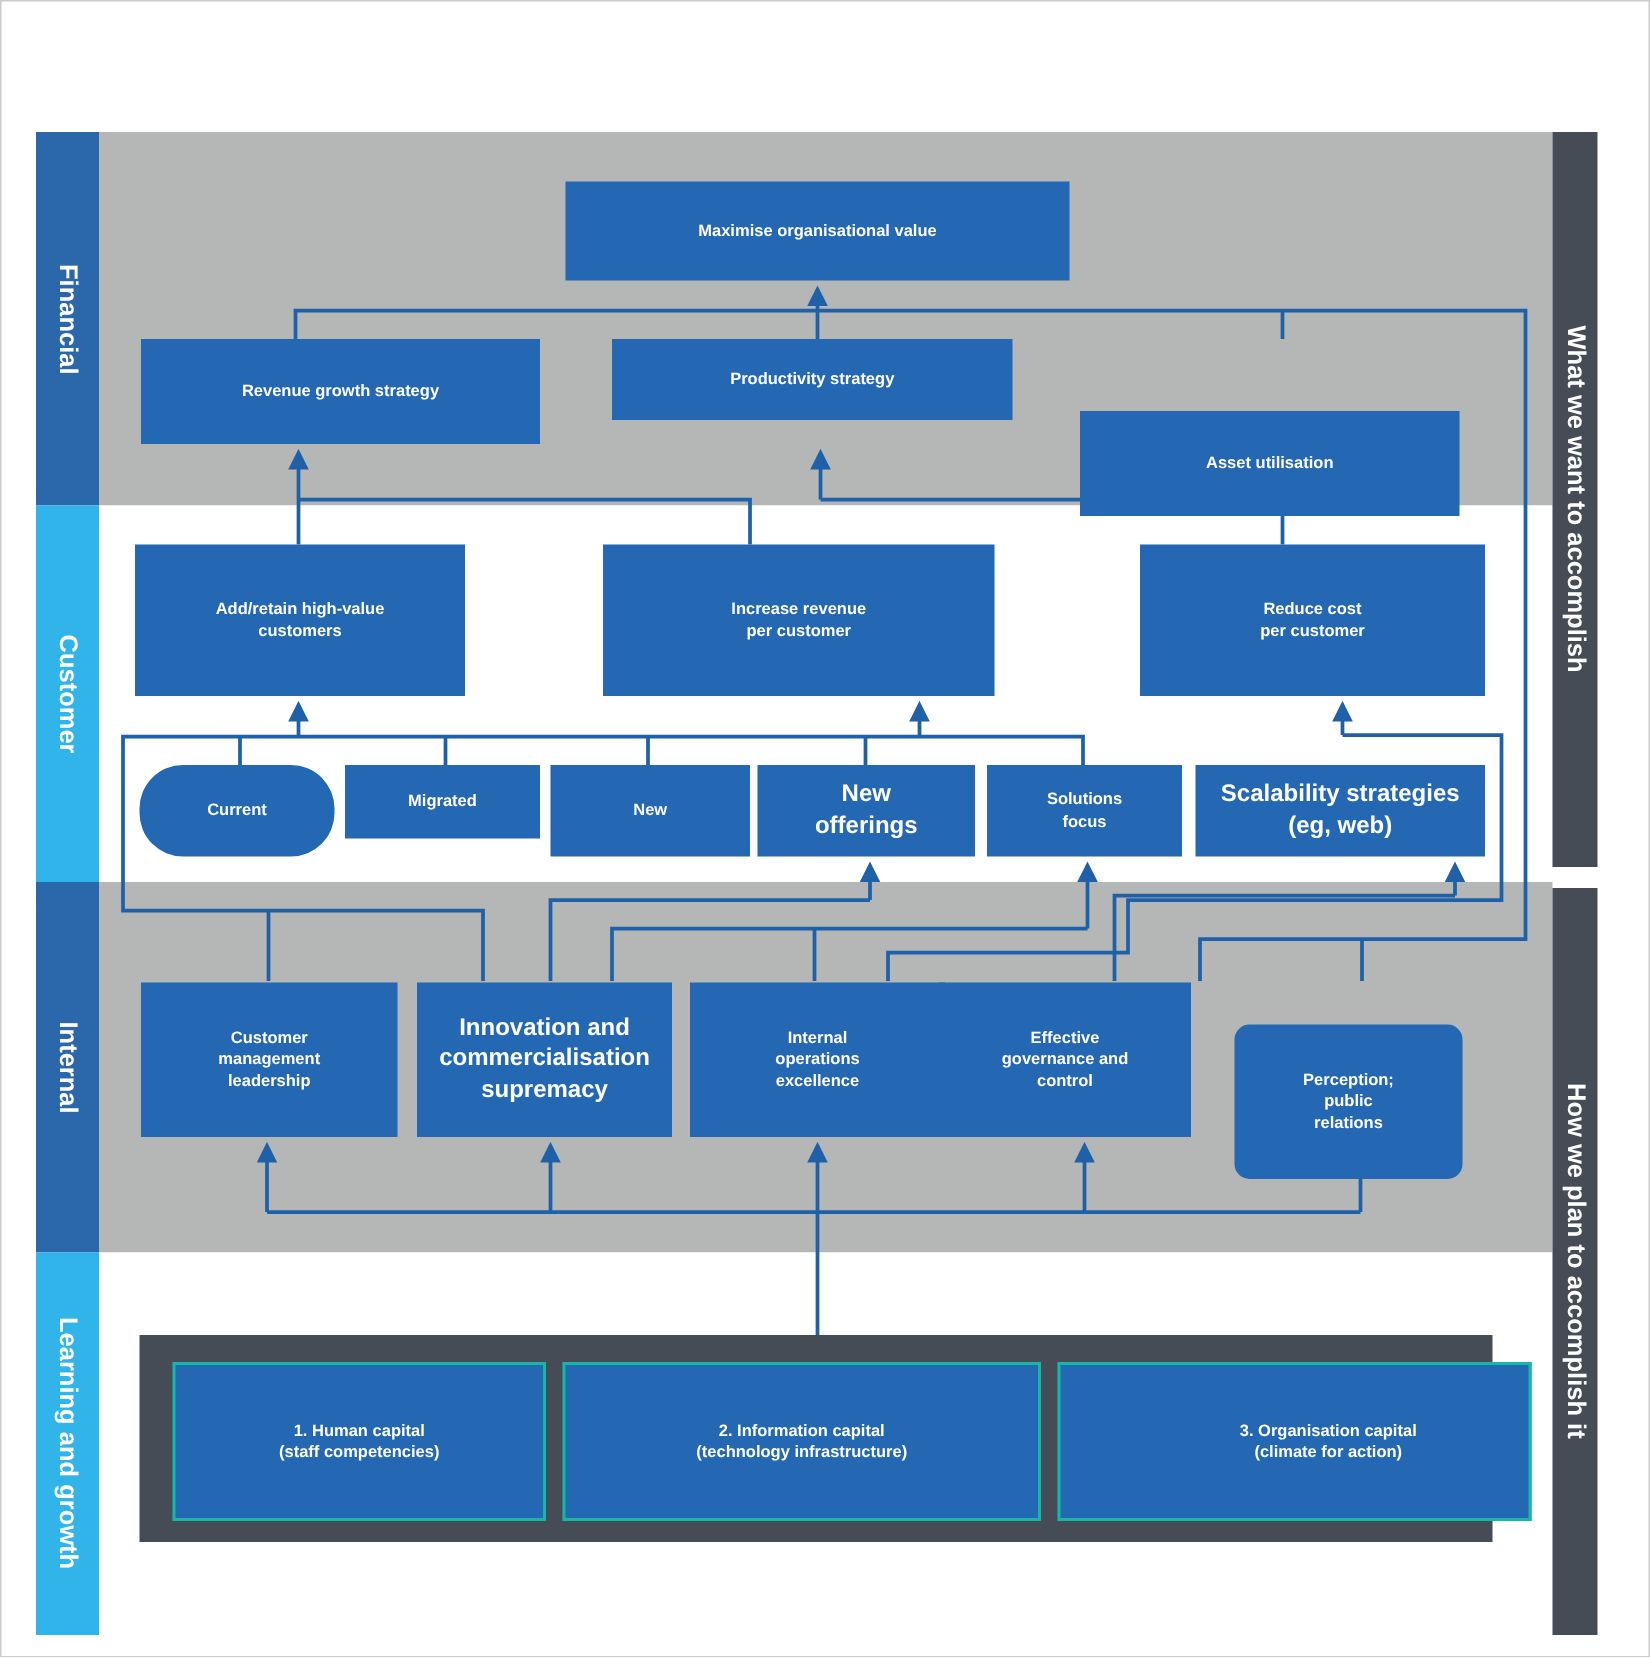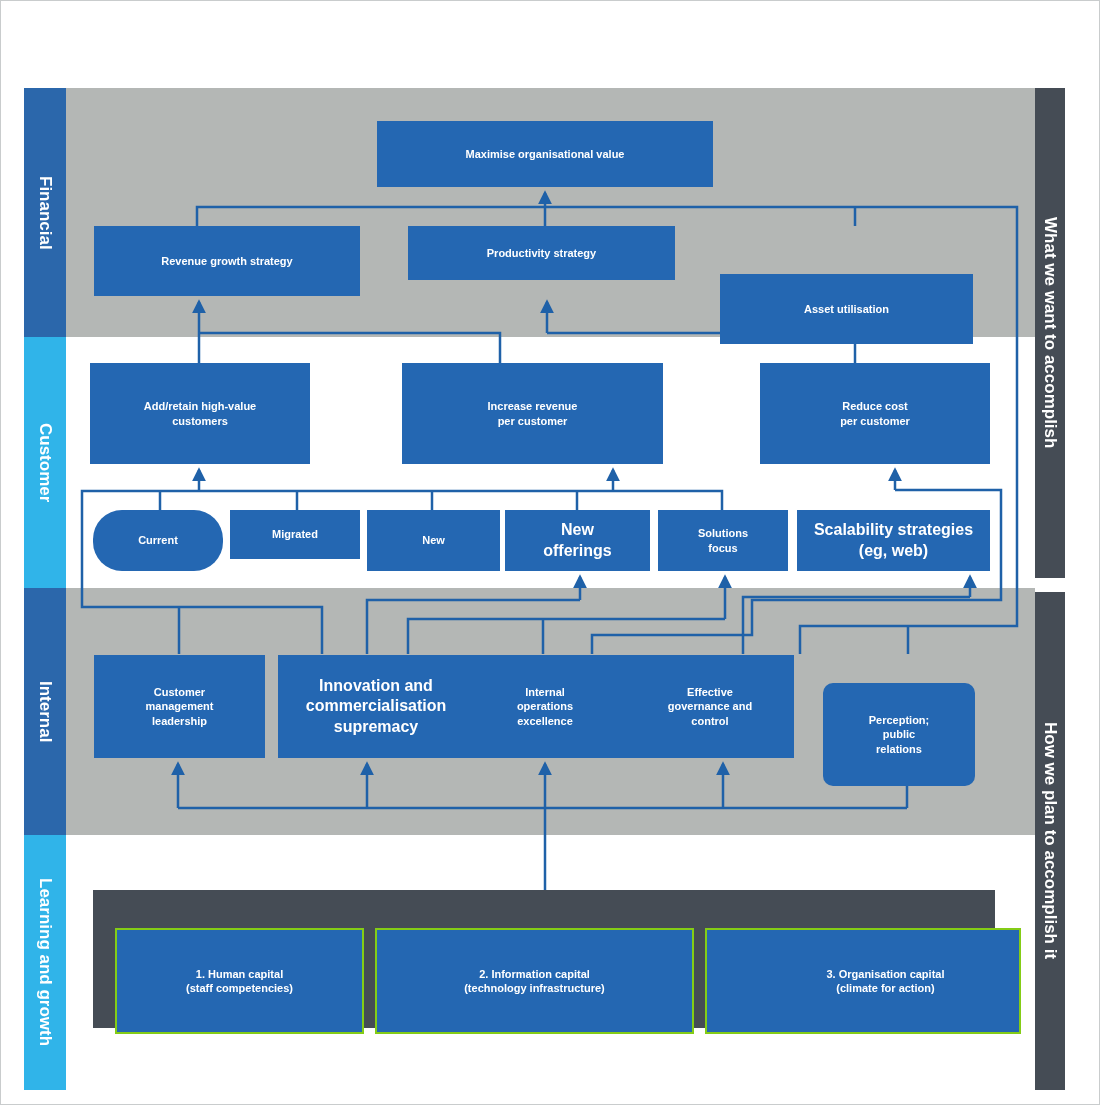--- a/index.html
+++ b/index.html
@@ -47,28 +47,28 @@
   #n-addretain{left:90px;top:363px;width:220px;height:101px;}
   #n-increase{left:402px;top:363px;width:261px;height:101px;}
   #n-reduce{left:760px;top:363px;width:230px;height:101px;}
   #n-current{left:93px;top:510px;width:130px;height:61px;border-radius:29px;}
   #n-migrated{left:230px;top:510px;width:130px;height:49px;}
   #n-new{left:367px;top:510px;width:133px;height:61px;}
   #n-newofferings{left:505px;top:510px;width:145px;height:61px;font-size:16px;}
   #n-solutions{left:658px;top:510px;width:130px;height:61px;}
   #n-scalability{left:797px;top:510px;width:193px;height:61px;font-size:16px;}
   #n-custmgmt{left:94px;top:655px;width:171px;height:103px;}
-  #n-innovation{left:278px;top:655px;width:170px;height:103px;font-size:16px;padding-left:13px;}
+  #n-innovation{left:278px;top:655px;width:170px;height:103px;font-size:16px;}
   #n-internalops{left:460px;top:655px;width:170px;height:103px;}
   #n-governance{left:626px;top:655px;width:168px;height:103px;}
   #n-perception{left:823px;top:683px;width:152px;height:103px;border-radius:10px;}
 
   
   #learning-container{position:absolute;left:93px;top:890px;width:902px;height:138px;background:#454c55;z-index:3;}
-  .lbox{border:2px solid #84cc16;margin-top:20px;}
+  .lbox{border:2px solid #14b8a6;}
   #n-human{left:115px;top:908px;width:245px;height:102px;}
   #n-information{left:375px;top:908px;width:315px;height:102px;}
   #n-organisation{left:705px;top:908px;width:267px;height:102px;padding-left:45px;}
 </style>
 </head>
 <body>
 
 <div id="page">
   <div id="frame"></div>
 

